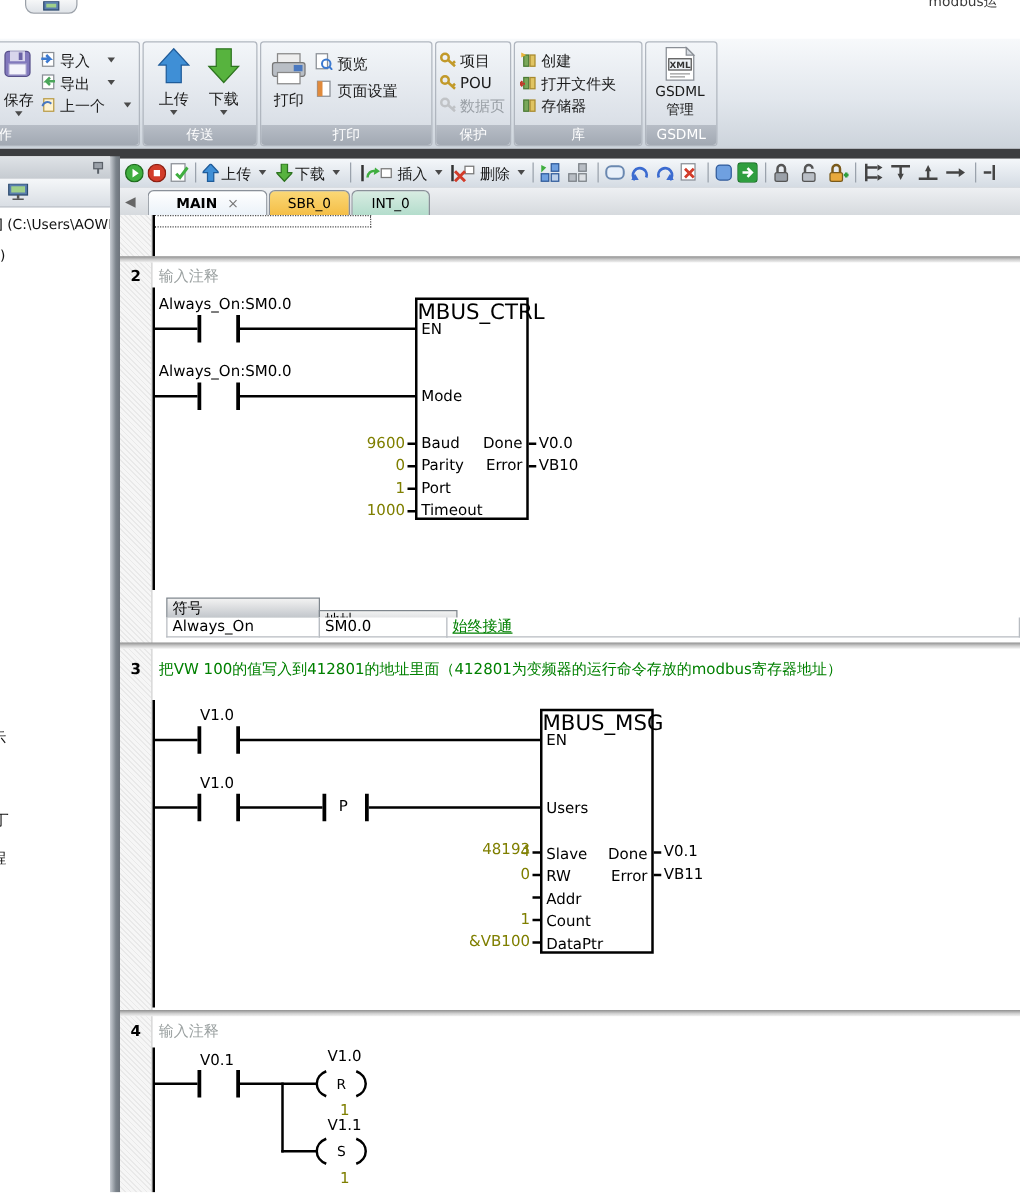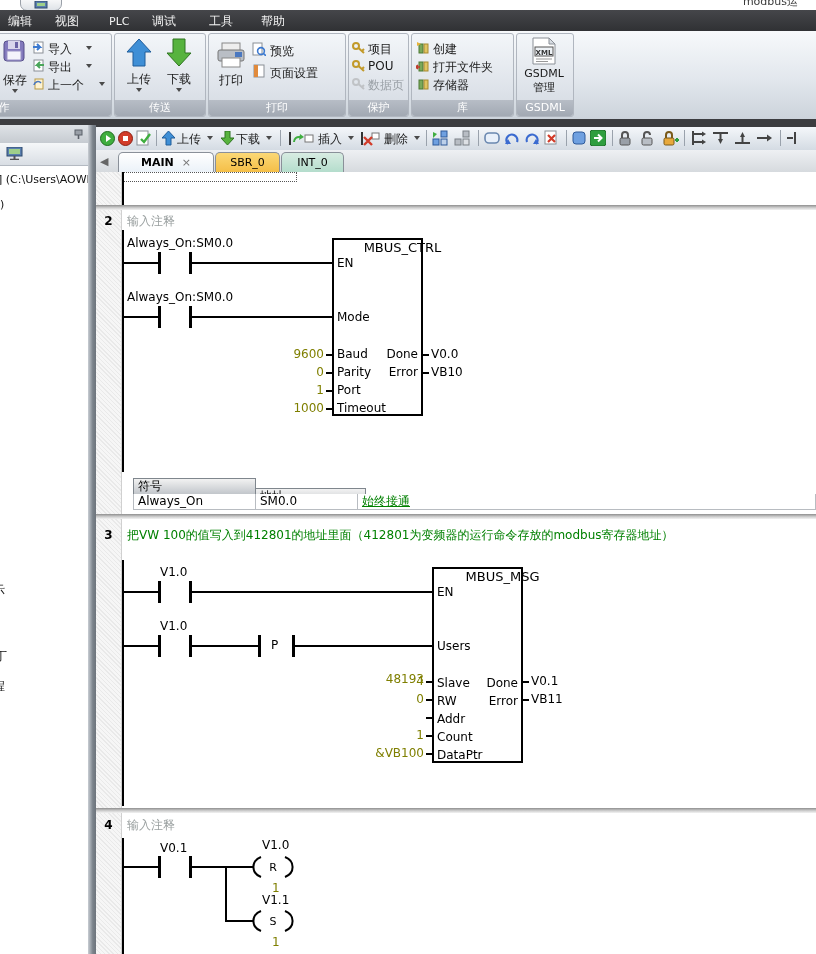--- a/index.html
+++ b/index.html
@@ -62,21 +62,21 @@
   .netdiv{position:absolute;left:96px;width:720px;height:5px;
           background:linear-gradient(#8f8f8f,#cfcfcf 55%,#f2f2f2);}
   .hl{position:absolute;height:2px;background:#000;}
   .vl{position:absolute;width:2px;background:#000;}
   .cbar{position:absolute;width:3px;height:22px;background:#000;}
   .lad{position:absolute;font-size:12px;color:#000;white-space:nowrap;}
   .val{color:#7f7f00;}
   .cmt{position:absolute;font-size:12px;color:#008000;white-space:nowrap;}
   .ph{position:absolute;font-size:12px;color:#9aa0a0;white-space:nowrap;}
   .fb{position:absolute;border:2px solid #000;background:#fff;box-sizing:border-box;}
-  .fbt{position:absolute;left:0;width:100%;text-align:center;font-size:13px;padding-left:25px;}
+  .fbt{position:absolute;left:0;width:100%;text-align:center;font-size:17px;}
   .pinl{position:absolute;left:3px;font-size:12px;white-space:nowrap;}
   .pinr{position:absolute;right:3px;font-size:12px;white-space:nowrap;}
   .invalue{position:absolute;width:86px;text-align:right;font-size:12px;color:#7f7f00;}
   .outvalue{position:absolute;font-size:12px;color:#000;}
   .dotted{position:absolute;border:1px dotted #555;}
   
   .sth{position:absolute;height:17px;box-sizing:border-box;border:1px solid #808archive080;
        border:1px solid #7f868d;background:linear-gradient(#f2f2f2,#c2c6cb);
        font-size:12px;line-height:15px;padding-left:4px;color:#000;}
   .stc{position:absolute;height:16px;box-sizing:border-box;border:1px solid #b8bcc1;border-top:none;
@@ -92,28 +92,20 @@
   <div class="titlebar">
     <div class="qat">
       <svg width="14" height="9" style="margin:4px auto 0">
         <rect x="1" y="0" width="12" height="7" fill="#5a7fae" stroke="#2e4a6e"></rect>
         <rect x="3" y="2" width="8" height="3" fill="#9fd08a"></rect>
       </svg>
     </div>
     <div class="titlefrag">modbus运</div>
   </div>
 
-  <div class="menubar">
-    <span class="mitem" style="left:8px">编辑</span>
-    <span class="mitem" style="left:55px">视图</span>
-    <span class="mitem" style="left:109px;font-size:11px;top:5px">PLC</span>
-    <span class="mitem" style="left:152px">调试</span>
-    <span class="mitem" style="left:209px">工具</span>
-    <span class="mitem" style="left:261px">帮助</span>
-  </div>
 
   <div class="ribbon">
 
     <div class="rgroup" style="left:-115px;width:225px">
       <div class="rglabel">操作</div>
     </div>
     <svg class="abs" style="left:3px;top:9px" width="22" height="22">
       <rect x="1" y="1" width="20" height="20" rx="3" fill="#8279bd" stroke="#57508a"></rect>
       <rect x="5" y="1" width="12" height="8" fill="#d8d5ec"></rect>
       <rect x="12" y="2" width="3" height="6" fill="#6a62a5"></rect>

